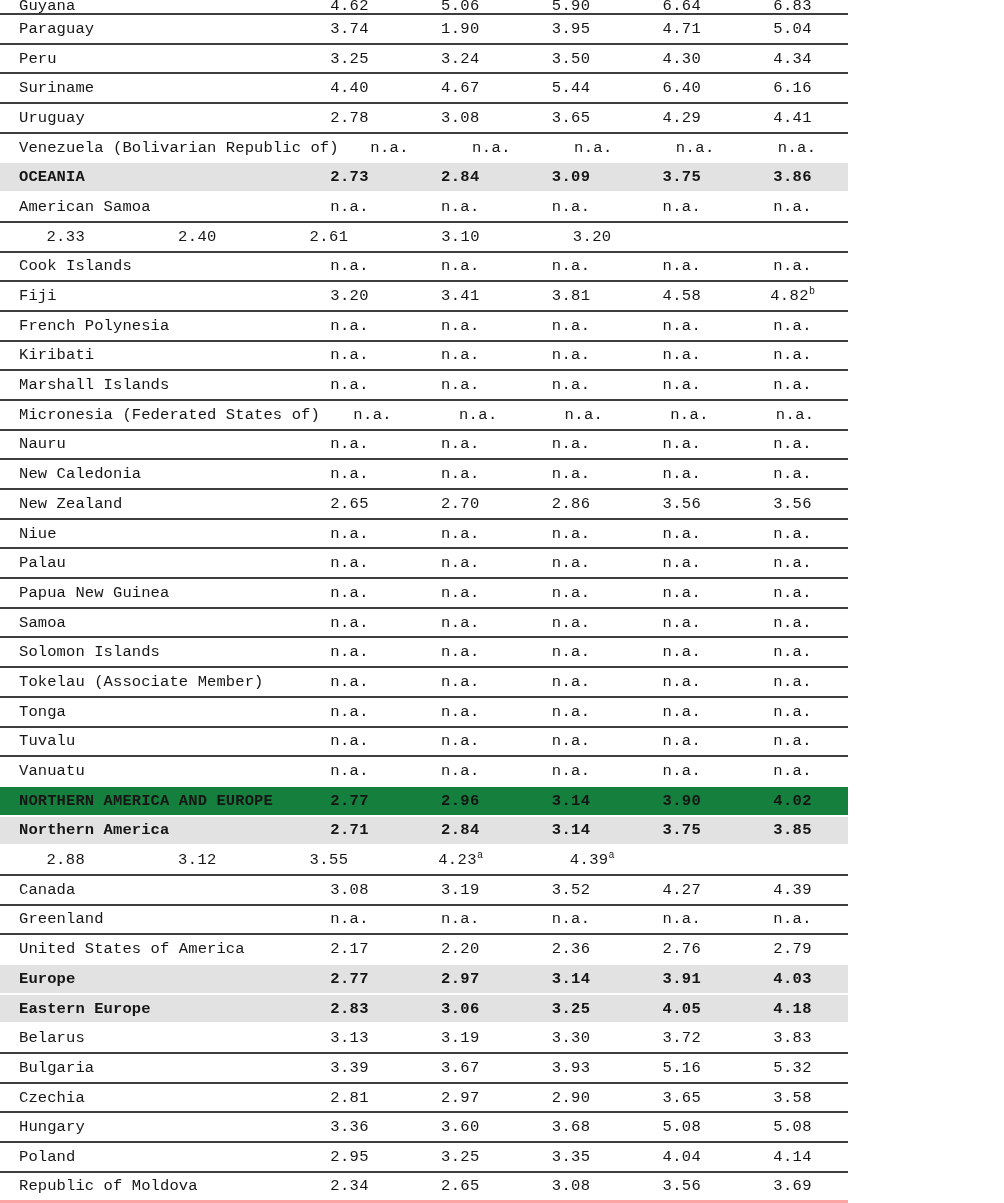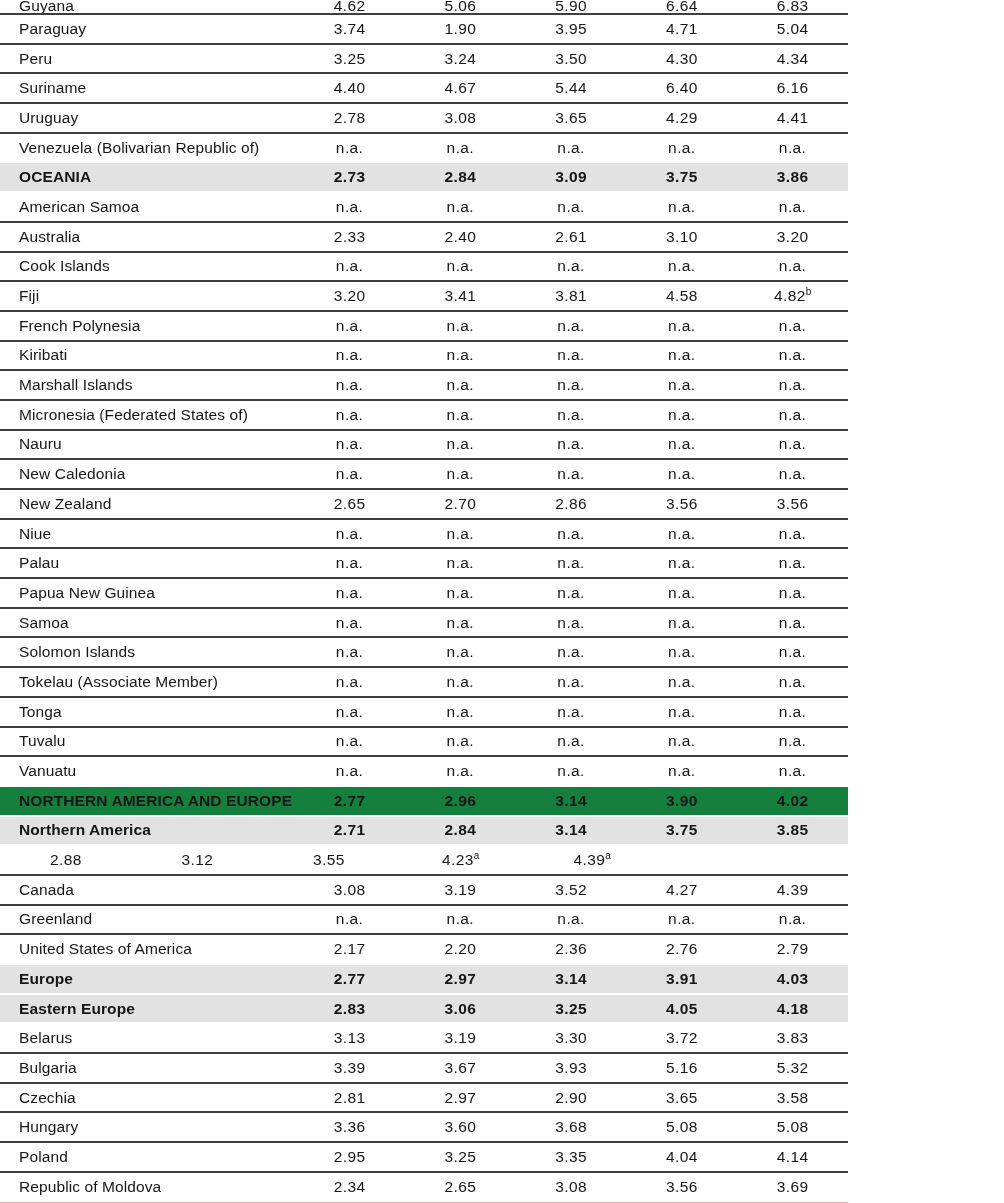--- a/index.html
+++ b/index.html
@@ -4,21 +4,21 @@
 <style>
   * { box-sizing: border-box; margin: 0; padding: 0; }
   html, body { width: 1004px; background: #ffffff; }
   body {
     font-family: "Liberation Sans", sans-serif;
     color: #161616;
     width: 1004px;
     height: 1203px;
     overflow: hidden;
   }
-  #table { width: 848px; height: 1203px; }
+  #table { width: 848px; height: 1203px; font-family: Liberation Mono, monospace; }
 
   .row {
     display: flex;
     align-items: center;
     height: 29.7px;
     border-bottom: 2px solid #3e3e3e;
     background-clip: padding-box;
   }
   .row.no-rule { border-bottom-color: transparent; border-radius: 9px; }
   .row.shade-light {
@@ -31,21 +31,21 @@
     background-color: #15803d;
     border-bottom: 2px solid transparent;
     font-weight: 700;
   }
   .row.cut {
     height: 15px;
     align-items: flex-start;
     overflow: hidden;
   }
   .row.cut .cell { margin-top: -2px; }
-  .row.last { border-bottom: 1px solid #fca5a5; }
+  .row.last { border-bottom: 3px solid #fca5a5; }
 
   .cell {
     font-size: 15.5px;
     line-height: 16px;
     white-space: nowrap;
   }
   .cell.name {
     width: 346px;
     padding-left: 19px;
     letter-spacing: 0.1px;
@@ -124,21 +124,20 @@
   </div>
     <div class="row">
     <div class="cell name">American Samoa</div>
     <div class="cell val"><span>n.a.</span></div>
     <div class="cell val"><span>n.a.</span></div>
     <div class="cell val"><span>n.a.</span></div>
     <div class="cell val"><span>n.a.</span></div>
     <div class="cell val"><span>n.a.</span></div>
   </div>
     <div class="row">
-    <div class="cell name">Australia</div>
     <div class="cell val"><span>2.33</span></div>
     <div class="cell val"><span>2.40</span></div>
     <div class="cell val"><span>2.61</span></div>
     <div class="cell val"><span>3.10</span></div>
     <div class="cell val"><span>3.20</span></div>
   </div>
     <div class="row">
     <div class="cell name">Cook Islands</div>
     <div class="cell val"><span>n.a.</span></div>
     <div class="cell val"><span>n.a.</span></div>

